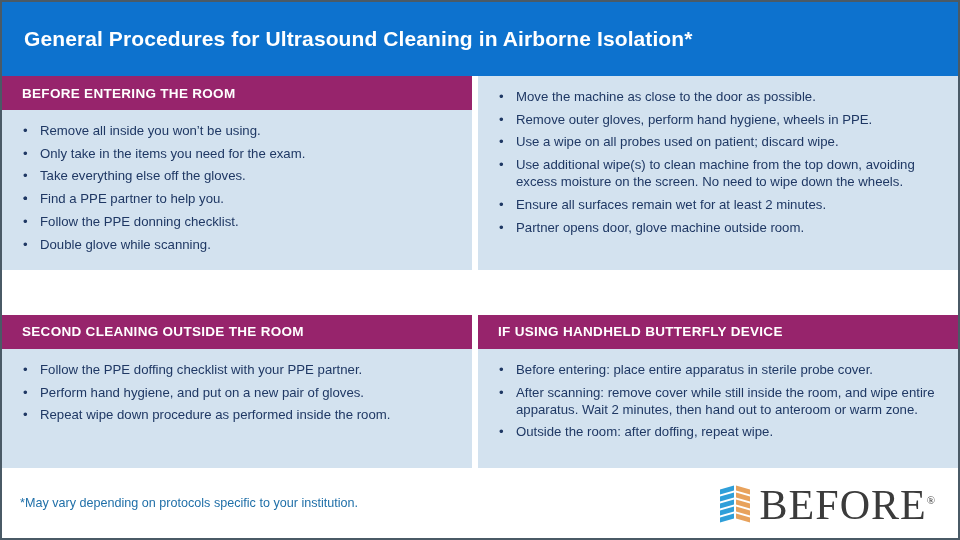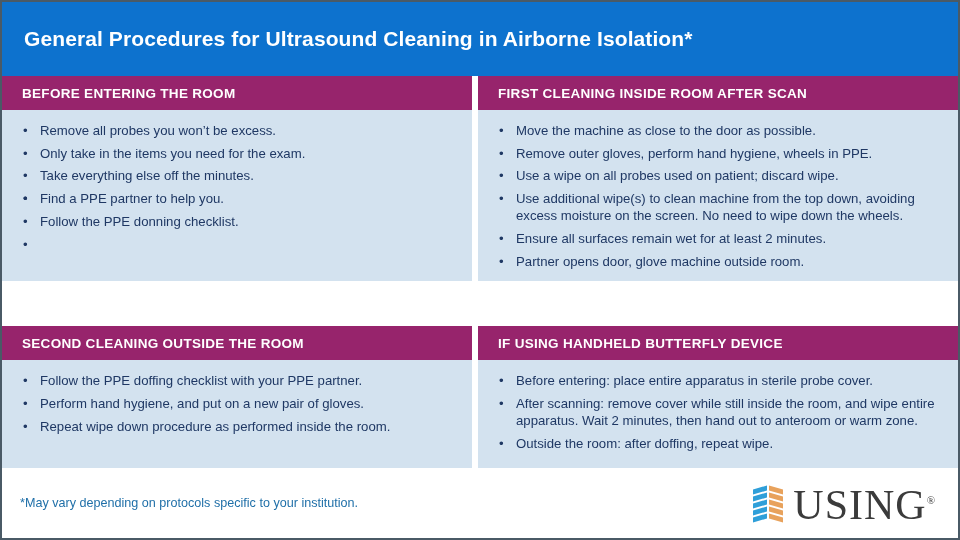--- a/index.html
+++ b/index.html
@@ -182,37 +182,34 @@
   <div class="grid">
 
     <div class="grid-row row-top">
 
       <div class="panel left">
         <div class="panel-header">
           <span class="panel-header-text">BEFORE ENTERING THE ROOM</span>
         </div>
         <div class="panel-body">
           <ul class="bullet-list">
-            <li class="bullet-item"><span class="dot">•</span><span>Remove all probes you won’t be excess.</span></li>
+            <li class="bullet-item"><span class="dot">•</span><span>Remove all inside you won’t be using.</span></li>
             <li class="bullet-item"><span class="dot">•</span><span>Only take in the items you need for the exam.</span></li>
-            <li class="bullet-item"><span class="dot">•</span><span>Take everything else off the minutes.</span></li>
+            <li class="bullet-item"><span class="dot">•</span><span>Take everything else off the gloves.</span></li>
             <li class="bullet-item"><span class="dot">•</span></li>
             <li class="bullet-item"><span class="dot">•</span><span>Find a PPE partner to help you.</span></li>
             <li class="bullet-item"><span class="dot">•</span><span>Follow the PPE donning checklist.</span></li>
-            <li class="bullet-item"><span class="dot">•</span></li>
+            <li class="bullet-item"><span class="dot">•</span><span>Double glove while scanning.</span></li>
           </ul>
         </div>
       </div>
 
       <div class="col-spacer"></div>
 
       <div class="panel right">
-        <div class="panel-header">
-          <span class="panel-header-text">FIRST CLEANING INSIDE ROOM AFTER SCAN</span>
-        </div>
         <div class="panel-body">
           <ul class="bullet-list">
             <li class="bullet-item"><span class="dot">•</span><span>Move the machine as close to the door as possible.</span></li>
             <li class="bullet-item"><span class="dot">•</span><span>Remove outer gloves, perform hand hygiene, wheels in PPE.</span></li>
             <li class="bullet-item"><span class="dot">•</span><span>Use a wipe on all probes used on patient; discard wipe.</span></li>
             <li class="bullet-item"><span class="dot">•</span><span>Use additional wipe(s) to clean machine from the top down, avoiding excess moisture on the screen. No need to wipe down the wheels.</span></li>
             <li class="bullet-item"><span class="dot">•</span><span>Ensure all surfaces remain wet for at least 2 minutes.</span></li>
             <li class="bullet-item"><span class="dot">•</span><span>Partner opens door, glove machine outside room.</span></li>
           </ul>
         </div>
@@ -268,17 +265,17 @@
           <path d="M18 9 L32 13 L32 18 L18 14 Z" fill="#e8a25c"></path>
           <path d="M2 20 L16 16 L16 21 L2 25 Z" fill="#2f9fd9"></path>
           <path d="M18 16 L32 20 L32 25 L18 21 Z" fill="#e8a25c"></path>
           <path d="M2 27 L16 23 L16 28 L2 32 Z" fill="#2f9fd9"></path>
           <path d="M18 23 L32 27 L32 32 L18 28 Z" fill="#e8a25c"></path>
           <path d="M2 34 L16 30 L16 35 L2 39 Z" fill="#2f9fd9"></path>
           <path d="M18 30 L32 34 L32 39 L18 35 Z" fill="#e8a25c"></path>
           <rect x="16" y="1" width="2" height="38" fill="#ffffff"></rect>
         </g>
       </svg>
-      <span class="logo-word"><span>USING</span><span class="logo-tm">®</span></span>
+      <span class="logo-word"><span>BEFORE</span><span class="logo-tm">®</span></span>
     </div>
   </div>
 
 </div>
 
 </body></html>

